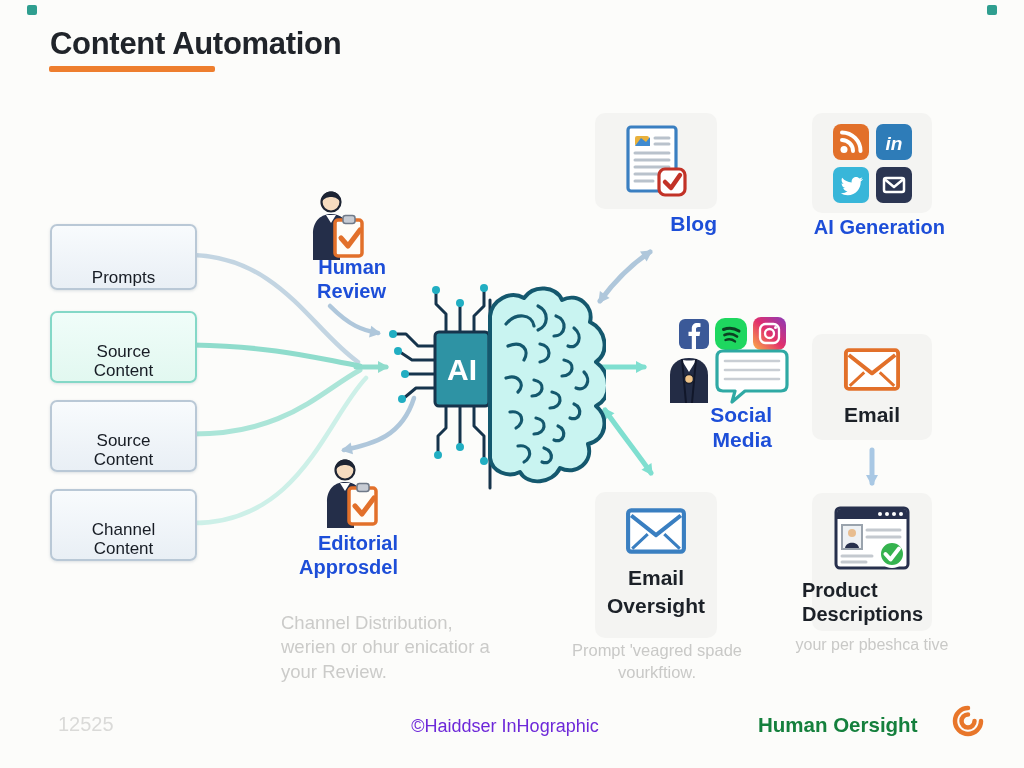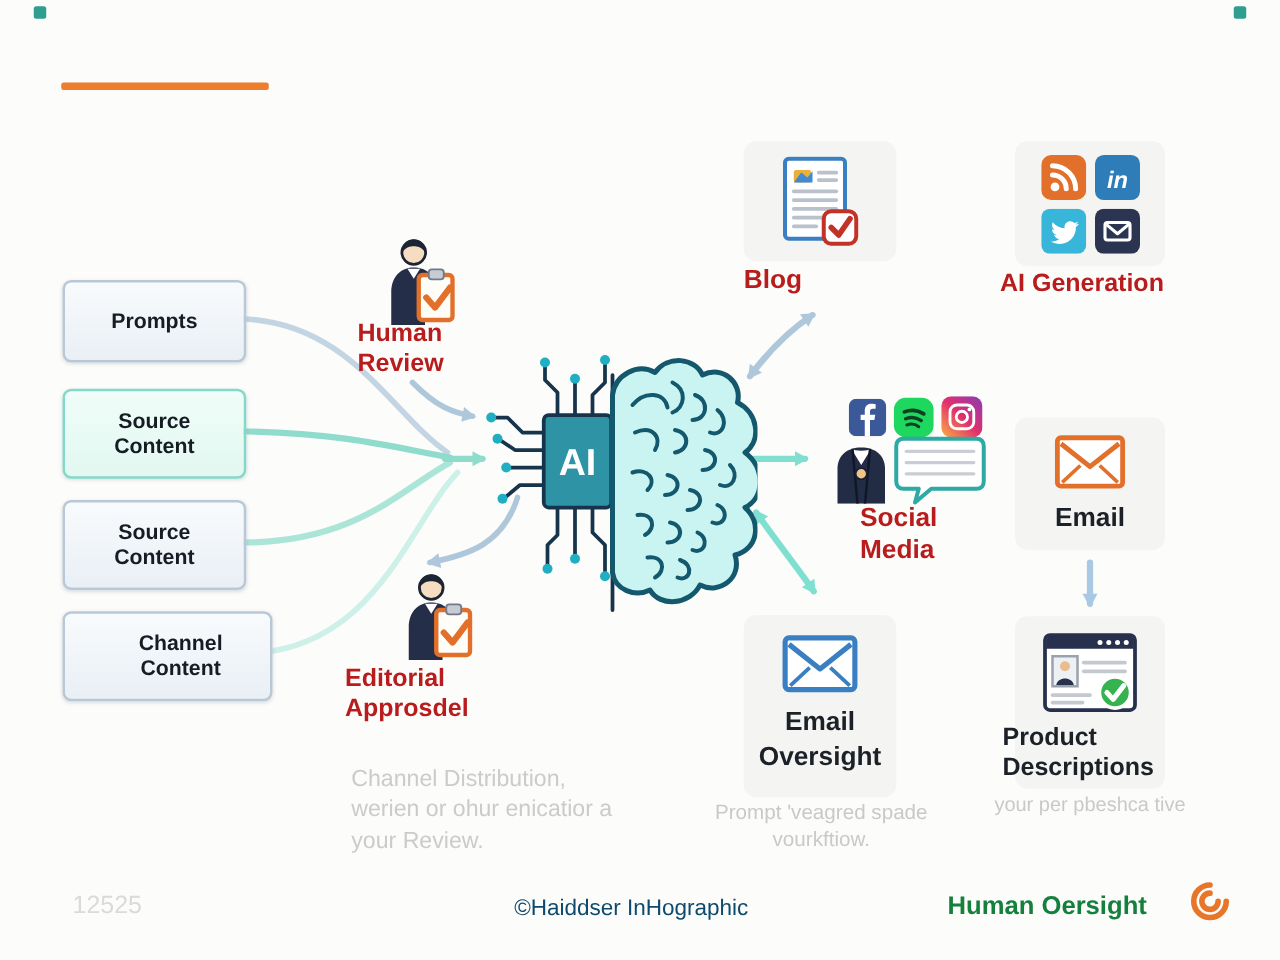--- a/index.html
+++ b/index.html
@@ -9,30 +9,30 @@
   .prewrap{white-space:pre-line;}
   .corner{position:absolute;top:5px;width:10px;height:10px;background:#2f9e8f;border-radius:2px;}
   .corner.tl{left:27px;}
   .corner.tr{left:987px;}
   .page-title{position:absolute;left:50px;top:26px;font-size:31px;font-weight:700;
     color:#20242a;letter-spacing:-.3px;margin:0;}
   .title-underline{position:absolute;left:49px;top:66px;width:166px;height:6px;
     background:#ee7e2e;border-radius:2px;}
   .overlay{position:absolute;left:0;top:0;}
   .inbox{position:absolute;left:50px;width:143px;border-radius:7px;display:flex;
-    align-items:center;justify-content:center;text-align:center;font-weight:700;
+    align-items:flex-end;justify-content:center;text-align:center;font-weight:400;
     font-size:17px;line-height:1.15;color:#171c24;border:2px solid #b9c8d6;
     background:linear-gradient(180deg,#f8fbfd,#e9eff5);
     box-shadow:0 1px 3px rgba(120,140,160,.25);}
   .inbox.teal{background:linear-gradient(180deg,#f0fdf9,#e2f8f0);border-color:#84d8c7;}
   .b1{top:224px;height:62px;}
   .b2{top:311px;height:68px;}
   .b3{top:400px;height:68px;}
-  .b4{top:489px;height:68px;padding-left:21px;}
-  .lbl{position:absolute;font-weight:700;color:#b91c1c;text-align:left;line-height:1.18;}
+  .b4{top:489px;height:68px;}
+  .lbl{position:absolute;font-weight:700;color:#1d4ed8;text-align:right;line-height:1.18;}
   .caption{position:absolute;color:#c9c9c7;text-align:center;line-height:1.32;}
   .card{position:absolute;background:#f4f4f2;border-radius:10px;display:flex;
     flex-direction:column;align-items:center;}
   .blog-card{left:595px;top:113px;width:122px;height:96px;justify-content:center;}
   .blog-lbl{left:595px;top:212px;width:122px;font-size:21px;}
   .aigen-card{left:812px;top:113px;width:120px;height:100px;justify-content:center;font-style:italic;}
   .icon-grid{display:grid;grid-template-columns:36px 36px;gap:7px;}
   .aigen-lbl{left:800px;top:216px;width:145px;font-size:20px;}
   .aigen-cap{left:770px;top:247px;width:205px;font-size:16.5px;}
   .soc-row{position:absolute;left:679px;top:317px;display:flex;gap:6px;align-items:center;}
@@ -45,21 +45,21 @@
   .prod-cap{left:782px;top:634px;width:180px;font-size:16px;}
   .ovr-card{left:595px;top:492px;width:122px;height:146px;}
   .ovr-card .lblin{font-weight:700;font-size:21px;color:#1c2128;line-height:1.35;
     text-align:center;margin-top:9px;}
   .ovr-cap{left:548px;top:640px;width:218px;font-size:16.5px;}
   .hr-lbl{left:286px;top:256px;width:100px;font-size:20px;}
   .ed-lbl{left:276px;top:532px;width:122px;font-size:20px;}
   .ed-cap{left:281px;top:611px;width:224px;font-size:18.5px;text-align:left;color:#cbcbc9;}
   .footL{position:absolute;left:58px;top:713px;font-size:20px;color:#dadad8;}
   .footC{position:absolute;left:405px;top:716px;width:200px;text-align:center;
-    font-size:18px;color:#0c4a6e;}
+    font-size:18px;color:#6d28d9;}
   .footR{position:absolute;left:758px;top:713px;width:184px;text-align:left;
     font-size:20.5px;font-weight:700;color:#15803d;}
 </style>
 </head>
 <body>
 
 <div class="canvas">
 
   <svg width="0" height="0" style="position:absolute" aria-hidden="true">
     <defs>
@@ -76,20 +76,21 @@
         <rect x="3" y="3" width="54" height="40" rx="3" fill="#ffffff" stroke="currentColor" stroke-width="4"></rect>
         <path d="M6,8 L30,27 L54,8" fill="none" stroke="currentColor" stroke-width="4" stroke-linejoin="round"></path>
         <path d="M7,40 L22,26 M53,40 L38,26" fill="none" stroke="currentColor" stroke-width="3"></path>
       </symbol>
     </defs>
   </svg>
 
   <div class="corner tl"></div>
   <div class="corner tr"></div>
 
+  <h1 class="page-title">Content Automation</h1>
   <div class="title-underline"></div>
 
   <svg class="overlay" width="1024" height="768" viewBox="0 0 1024 768">
     <defs>
       <marker id="ah-bg" markerUnits="userSpaceOnUse" markerWidth="16" markerHeight="16" refX="10" refY="8" orient="auto-start-reverse">
         <path d="M2,2 L13,8 L2,14 Z" fill="#afc7db"></path>
         </marker>
       <marker id="ah-tl" markerUnits="userSpaceOnUse" markerWidth="16" markerHeight="16" refX="10" refY="8" orient="auto-start-reverse">
         <path d="M2,2 L13,8 L2,14 Z" fill="#7fdfd0"></path>
         </marker>

